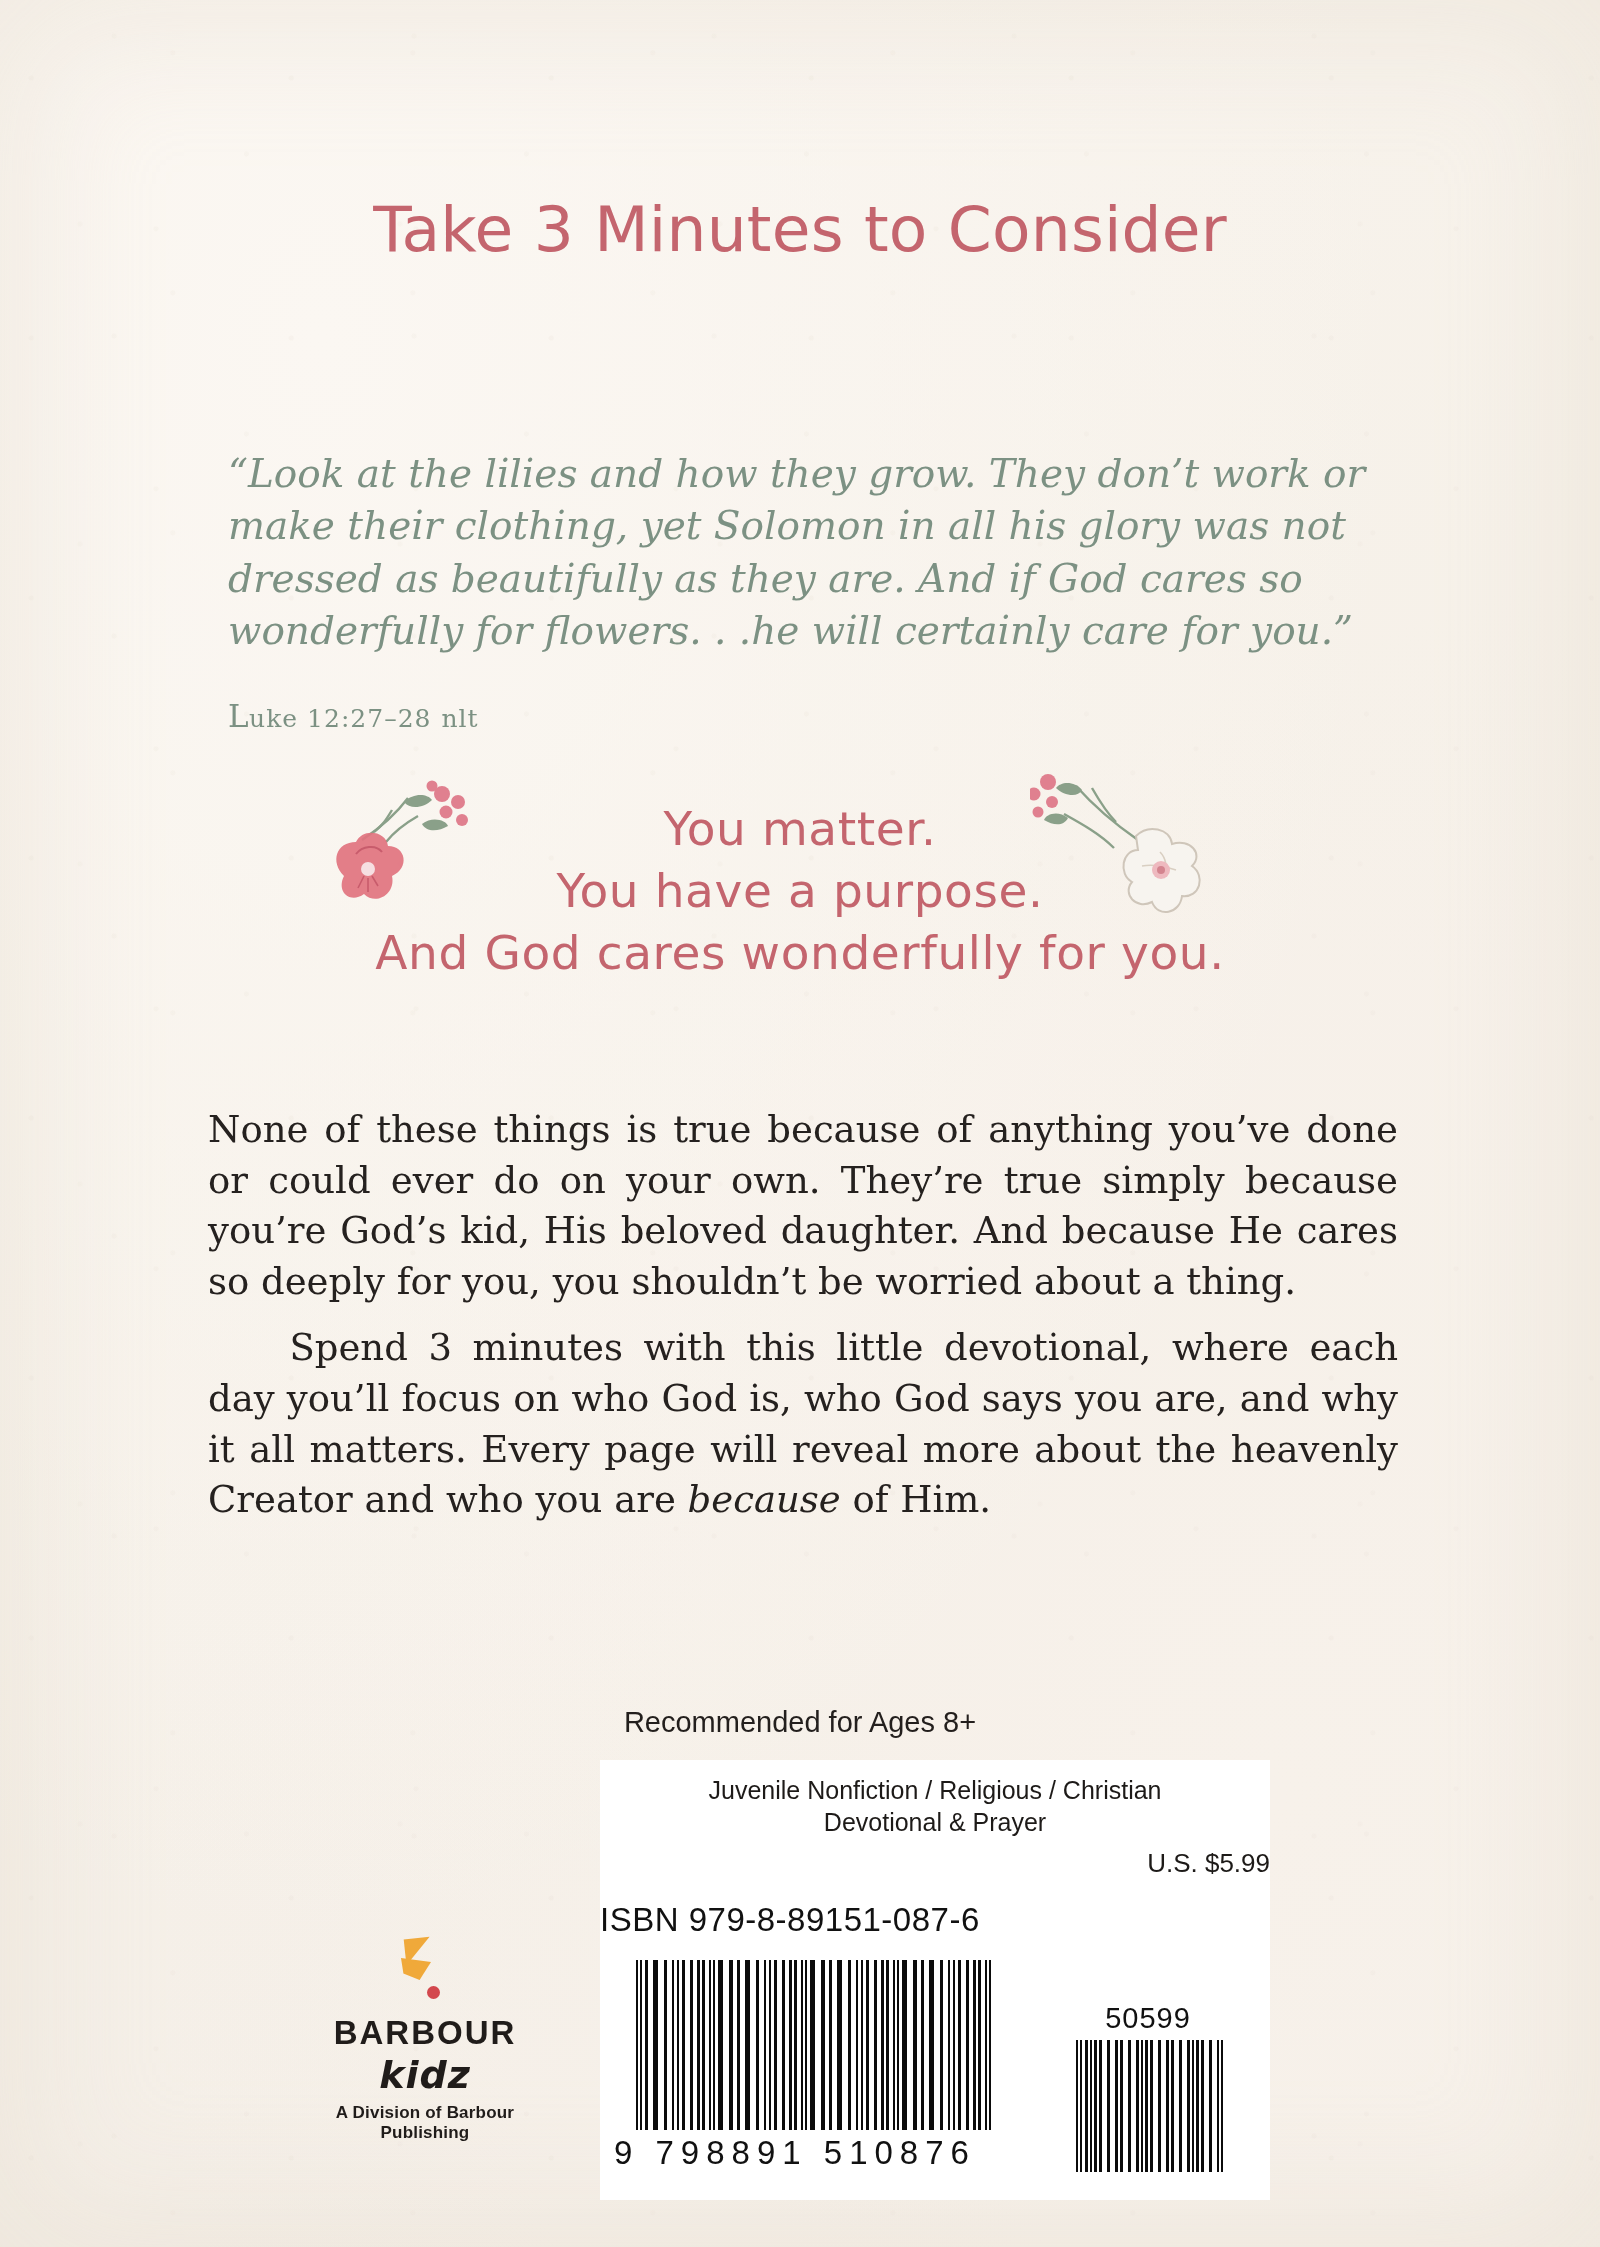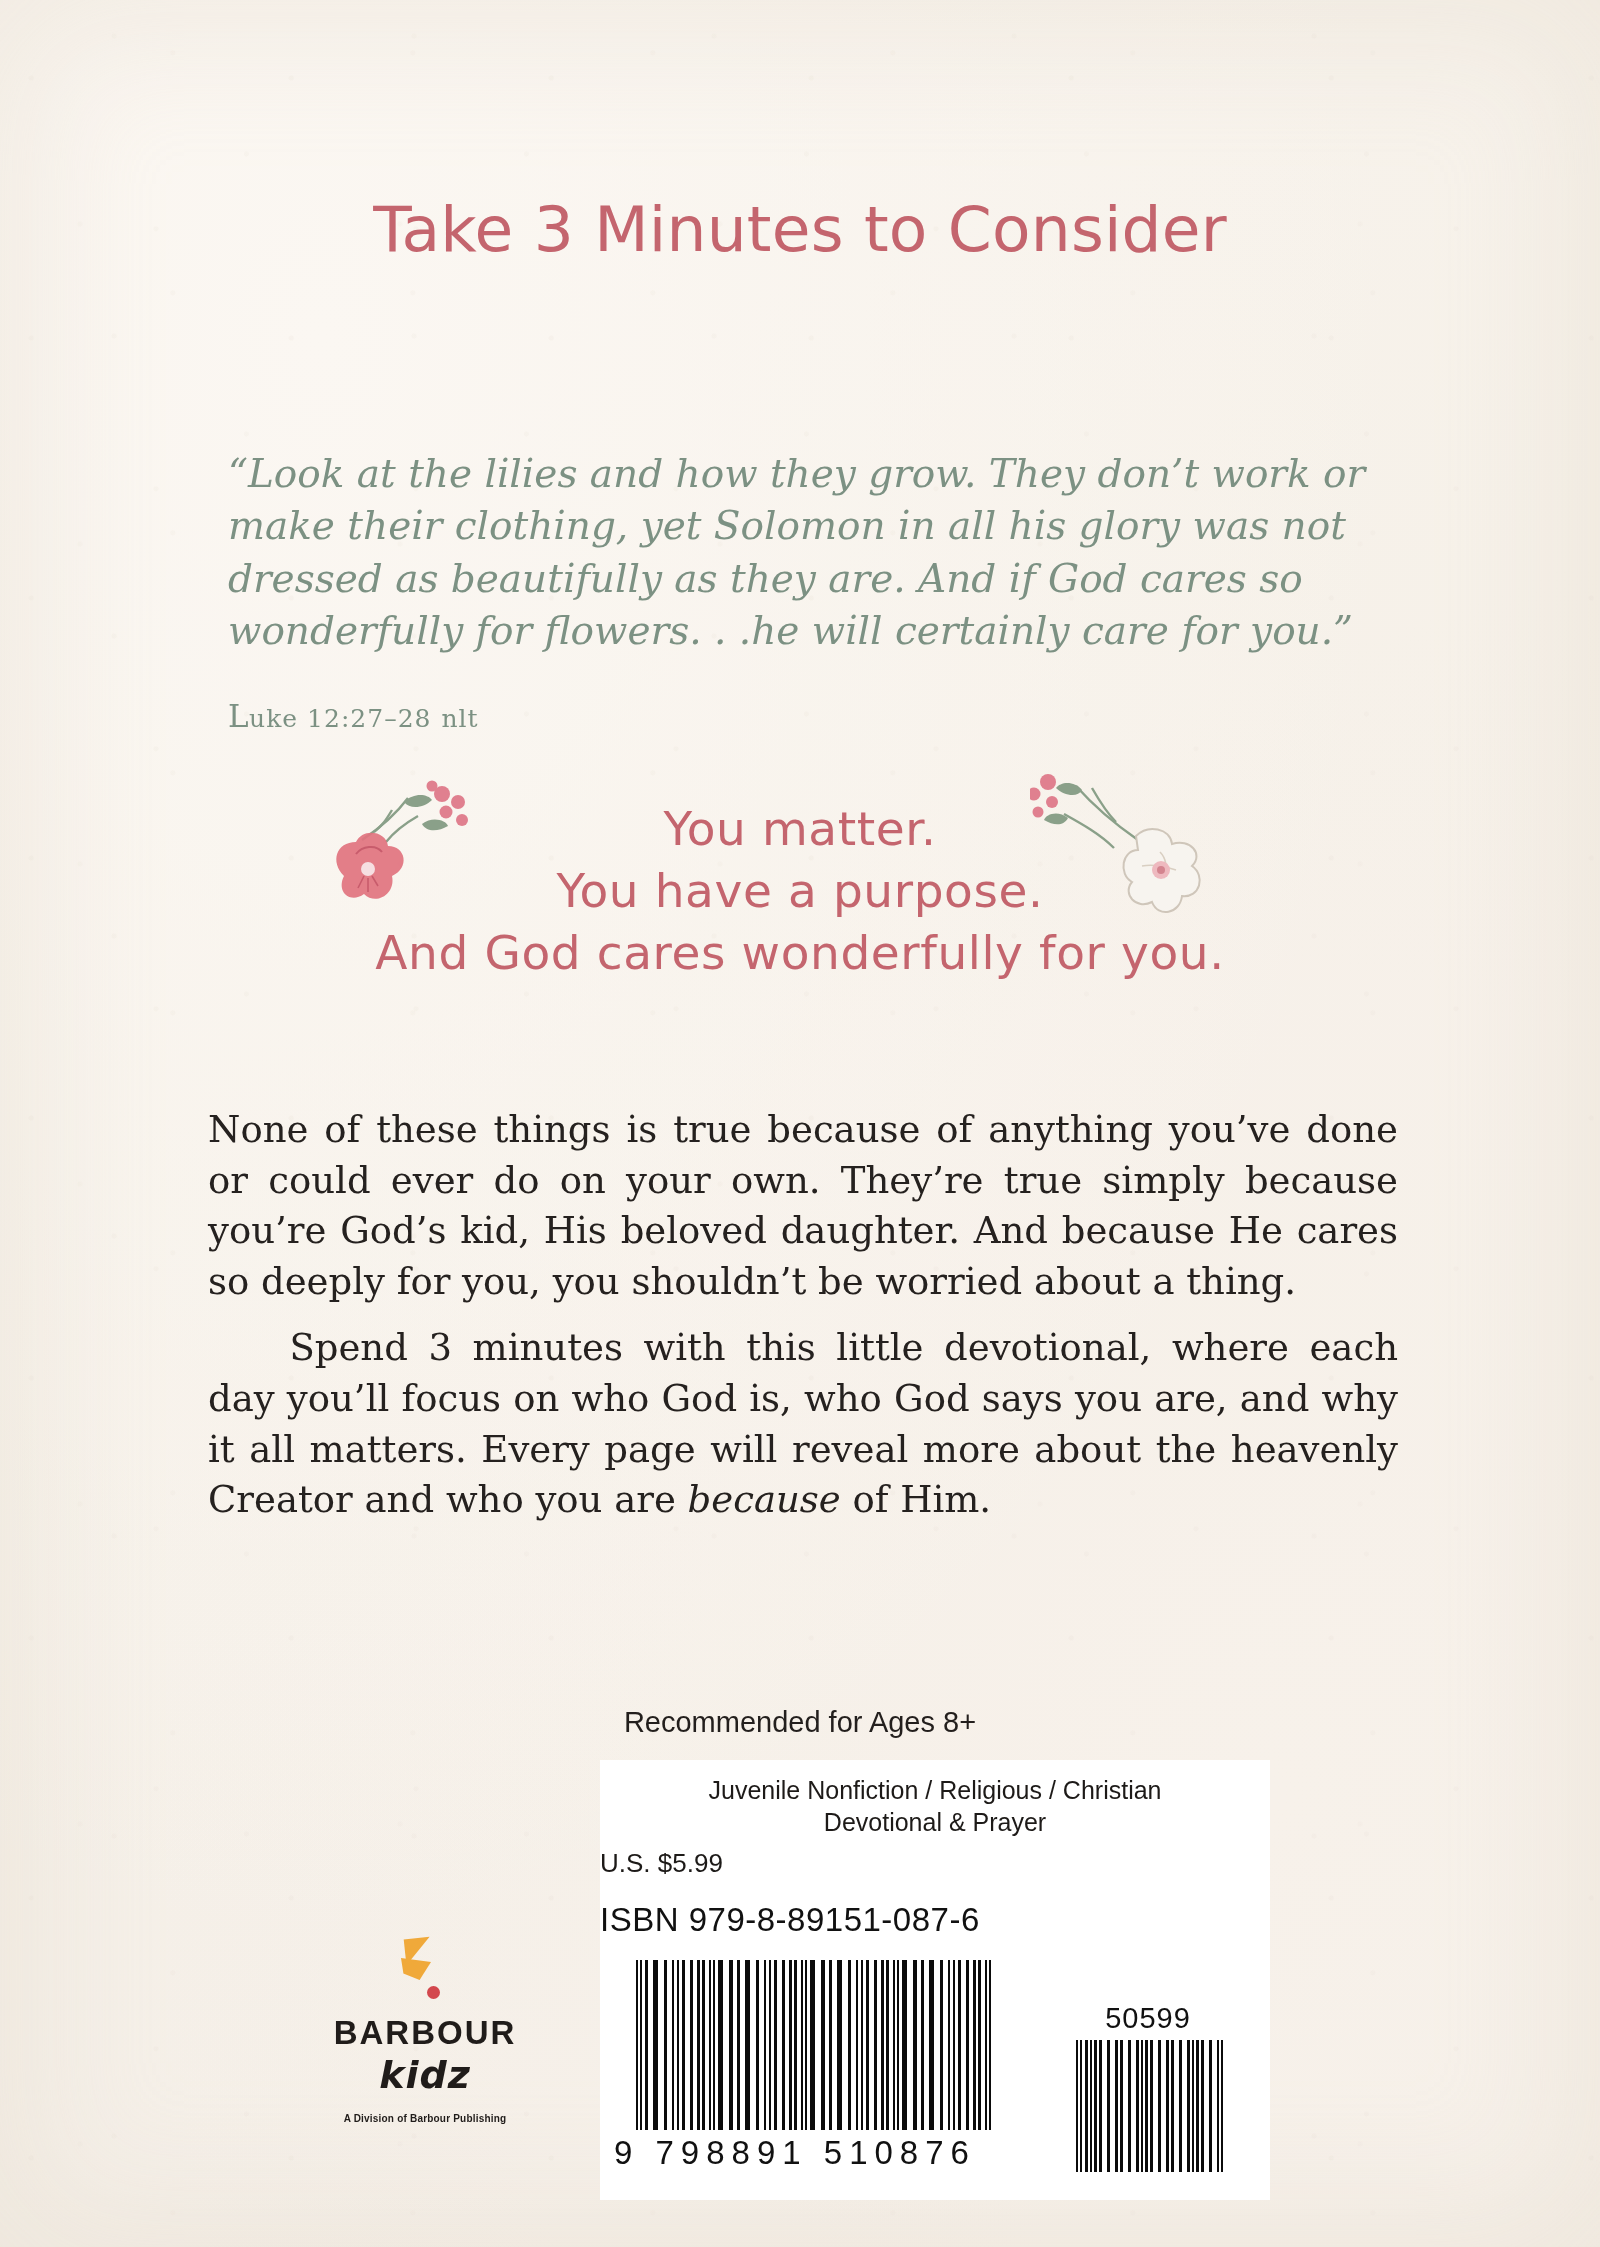--- a/index.html
+++ b/index.html
@@ -141,21 +141,21 @@
     padding-top: 14px;
   }
   .isbn-cat {
     text-align: center;
     font-family: "Liberation Sans", sans-serif;
     font-size: 25px;
     color: #1d1a18;
     line-height: 1.28;
   }
   .isbn-price {
-    text-align: left;
+    text-align: right;
     font-family: "Liberation Sans", sans-serif;
     font-size: 26px;
     color: #1d1a18;
     margin-top: 10px;
   }
   .isbn-number {
     font-family: "Liberation Sans", sans-serif;
     font-size: 33px;
     color: #111;
     margin-top: 22px;
@@ -263,23 +263,23 @@
     font-weight: bold;
     font-style: italic;
     font-size: 38px;
     letter-spacing: 1px;
     color: #201c1a;
     margin-top: 2px;
   }
   .pub-div {
     font-family: "Liberation Sans", sans-serif;
     font-weight: bold;
-    font-size: 10px;
+    font-size: 17px;
     color: #201c1a;
-    margin-top: 16px;
+    margin-top: 6px;
     letter-spacing: 0.2px;
   }
 
   
   .floral { position: absolute; }
   .floral-left { left: 300px; top: 780px; width: 210px; height: 180px; }
   .floral-right { left: 1030px; top: 770px; width: 230px; height: 190px; }
 </style>
 </head>
 <body>

